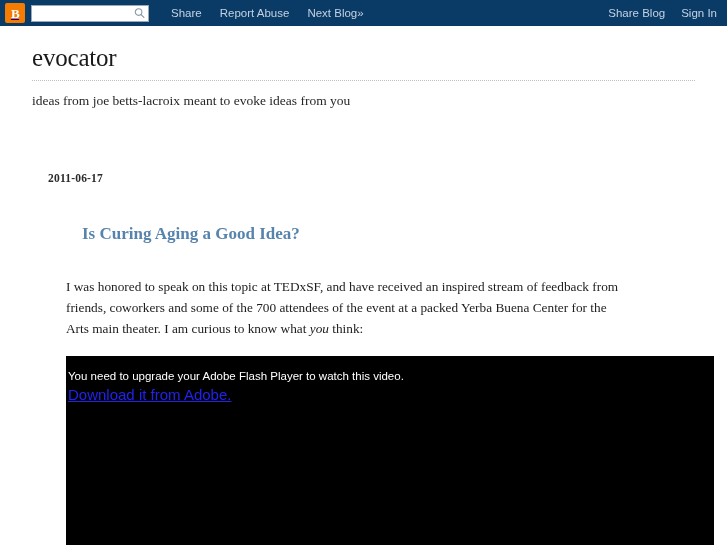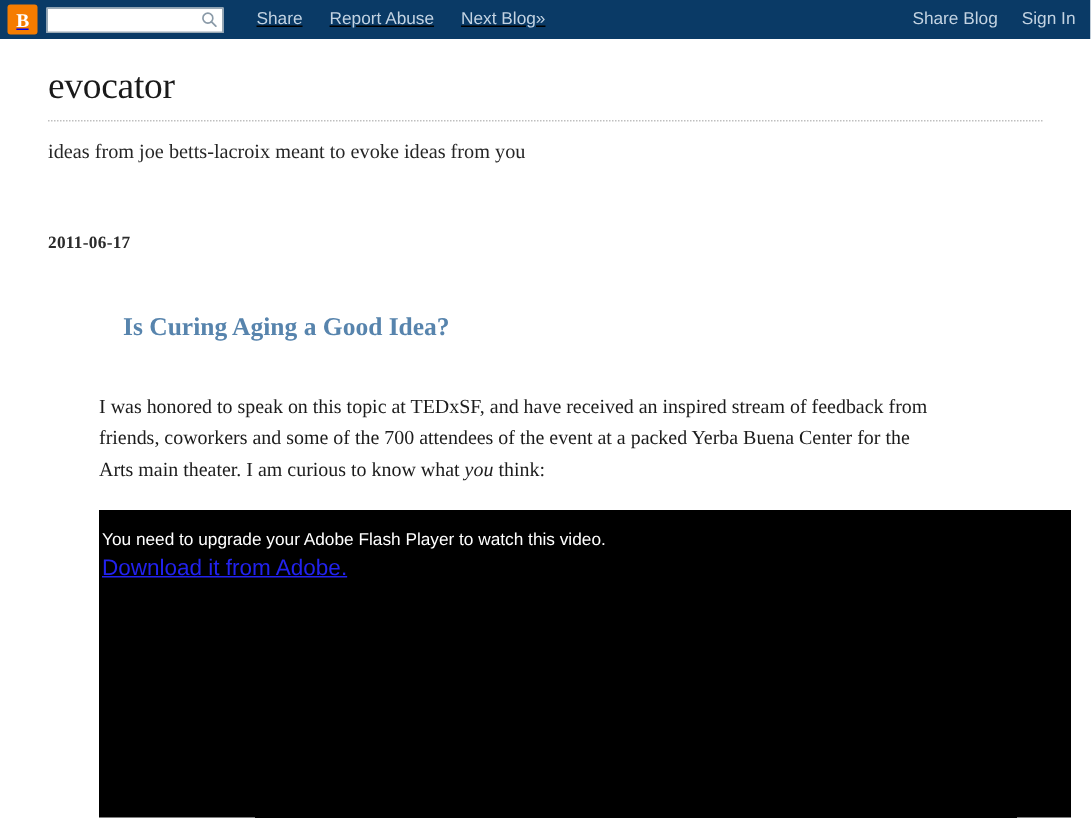--- a/index.html
+++ b/index.html
@@ -76,21 +76,20 @@
     transform: translateY(-50%);
     width: 11px;
     height: 11px;
     line-height: 0;
   }
   .nav-links {
     display: flex;
     align-items: center;
     gap: 18px;
     margin-left: 22px;
-    text-decoration: underline;
   }
   .nav-links a, .nav-right a {
     color: #ccd9e6;
     color: #c3d3e2;
     font-size: 11.5px;
     text-decoration: none;
     white-space: nowrap;
     font-family: "Liberation Sans", sans-serif;
   }
   .nav-right {
@@ -136,21 +135,21 @@
   
   .post {
     padding-top: 46px;
   }
   .post-date {
     font-family: "Liberation Serif", serif;
     font-weight: bold;
     font-size: 11.5px;
     color: #2b2b2b;
     letter-spacing: 0.2px;
-    margin: 0;
+    margin: 16px;
   }
   .post-body {
     padding-left: 34px;
     padding-top: 0;
   }
   .post-title {
     font-family: "Liberation Serif", serif;
     font-weight: bold;
     font-size: 17px;
     color: #5784ad;

